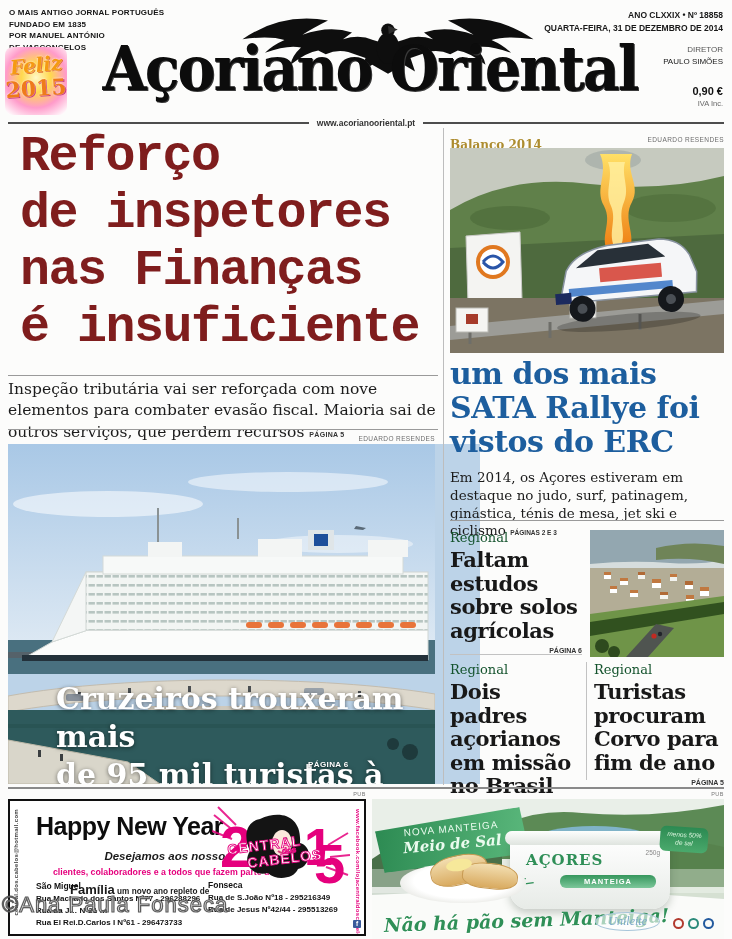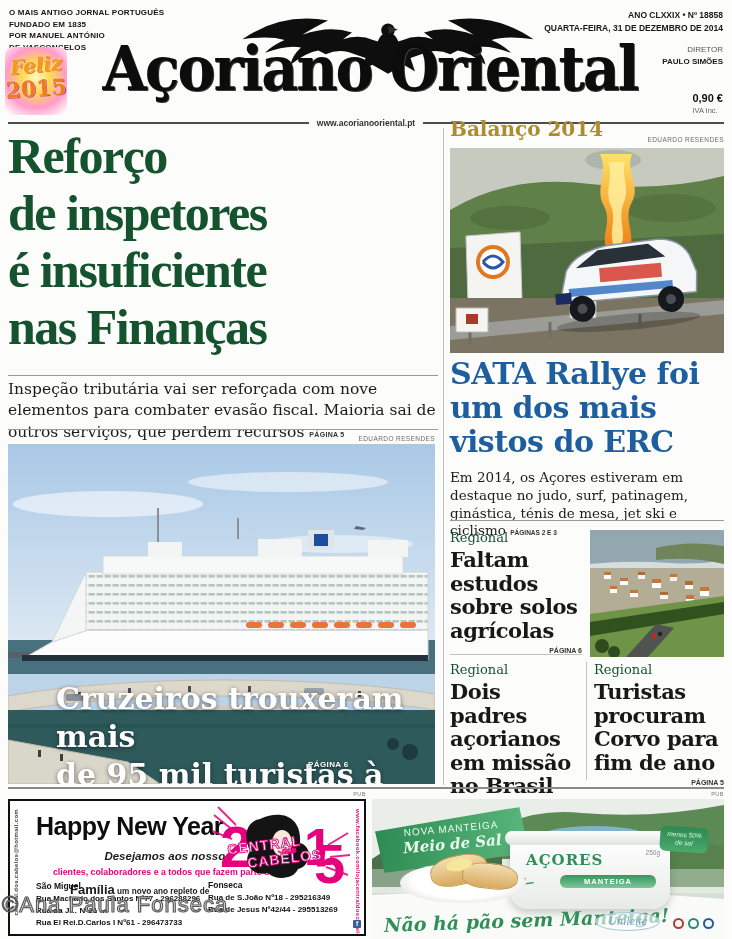--- a/index.html
+++ b/index.html
@@ -3,60 +3,60 @@
 <meta charset="utf-8">
 <style>
   * { margin:0; padding:0; box-sizing:border-box; }
   body { background:#777; font-family:"Liberation Sans", sans-serif; }
   #page { position:relative; width:732px; height:939px; background:#fcfcfb; overflow:hidden; margin:0 auto; }
 
   
   .tagline { position:absolute; left:9px; top:7px; font-size:8px; font-weight:bold; line-height:1.45; color:#151515; letter-spacing:.2px; }
   .issue-block { position:absolute; right:9px; top:9px; text-align:right; font-size:8.5px; font-weight:bold; color:#181818; line-height:1.5; }
   .director-block { position:absolute; right:9px; top:44px; text-align:right; font-size:8px; color:#555; line-height:1.5; }
-  .director-block .dname { font-weight:bold; color:#181818;padding-left:28px; }
-  .price-block { position:absolute; right:9px; top:91px; line-height:1.4; }
+  .director-block .dname { font-weight:normal; color:#181818;padding-left:28px; }
+  .price-block { position:absolute; right:9px; top:84px; text-align:right; line-height:1.4; }
   .price-block .price { font-size:11px; font-weight:bold; color:#111; }
   .price-block .iva { font-size:7.5px; color:#666; }
   .eagle { position:absolute; left:238px; top:-2px; width:300px; height:84px; }
   .paper-title { position:absolute; left:80px; top:34px; width:580px; text-align:center;
     font-family:"DejaVu Serif", serif; font-weight:bold; font-size:57px; letter-spacing:-2px;
     color:#0c0c0c; transform:scaleY(1.08); text-shadow:1px 1px 0 #3a3a3a; }
   .badge { position:absolute; left:5px; top:47px; width:62px; height:68px; border-radius:8px;
     background:radial-gradient(circle at 50% 45%, #fff8c6 0%, #ffd84e 30%, #ff9bca 62%, #ffffff 95%); 
     text-align:center; overflow:hidden; }
   .badge .b1 { font-family:"DejaVu Serif", serif; font-weight:bold; font-style:italic; font-size:20px;
     color:#f59a12; text-shadow:0 0 2px #fff, 1px 1px 0 #d9570f; margin-top:6px; transform:rotate(-6deg); }
   .badge .b2 { font-family:"DejaVu Serif", serif; font-weight:bold; font-size:22px; color:#ef7b1a;
     text-shadow:0 0 2px #fff, 1px 1px 0 #c2206a; transform:rotate(-4deg); margin-top:-2px; }
   .site-rule { position:absolute; left:8px; right:8px; top:118px; display:flex; align-items:center; gap:8px; }
   .site-rule .seg { flex:1; height:2px; background:#4d4d4d; }
   .site-rule .url { font-size:8.5px; font-weight:bold; color:#333; }
 
   
-  .lead-headline { position:absolute; left:8px; top:128px; width:432px;
-    font-family:Liberation Serif, serif; font-weight:bold; font-size:50px; line-height:57px;
-    letter-spacing:-1.5px; color:#14532d; }
+  .lead-headline { position:absolute; left:20px; top:128px; width:432px;
+    font-family:Liberation Mono, monospace; font-weight:bold; font-size:50px; line-height:57px;
+    letter-spacing:-1.5px; color:#7f1d1d; }
   .lead-stand { position:absolute; left:8px; top:379px; width:430px;
     font-family:"DejaVu Serif", serif; font-size:15.5px; line-height:1.38; color:#1c1c1c; }
   .pref { font-family:"Liberation Sans", sans-serif; font-size:7px; font-weight:bold; color:#333; letter-spacing:.3px; }
   .rule-h { position:absolute; background:#9a9a9a; height:1px; }
   .credit { position:absolute; font-size:6.5px; color:#6d6d6d; letter-spacing:.4px; }
 
-  .cruise-wrap { position:absolute; left:8px; top:444px; width:427px; height:340px; overflow:hidden; background:#bcd3e8; }
+  .cruise-wrap { position:absolute; left:8px; top:444px; width:472px; height:340px; overflow:hidden; background:#bcd3e8; }
   .cruise-caption { position:absolute; left:48px; top:236px; font-family:"DejaVu Serif", serif;
     font-weight:bold; font-size:30px; line-height:38px; color:#fff; text-shadow:0 1px 4px rgba(0,0,0,.55); }
   .cruise-pref { position:absolute; left:300px; top:316px; font-size:8px; font-weight:bold; color:#fff;
     text-shadow:0 1px 2px rgba(0,0,0,.6); letter-spacing:.4px; }
 
   .vrule { position:absolute; left:443px; top:128px; width:1px; height:657px; background:#bdbdbd; }
 
   
   .kicker { font-family:"DejaVu Serif", serif; font-weight:bold; color:#ad8c2f; }
-  .balanco-kicker { position:absolute; left:450px; top:117px; font-size:20px; }
+  .balanco-kicker { position:absolute; left:450px; top:138px; font-size:12px; }
   .rally-wrap { position:absolute; left:450px; top:148px; width:274px; height:205px; overflow:hidden; }
   .sata-headline { position:absolute; left:450px; top:357px; width:276px;
     font-family:"DejaVu Serif", serif; font-weight:bold; font-size:30px; line-height:34px;
     letter-spacing:-.5px; color:#1d5e9e; }
   .sata-stand { position:absolute; left:450px; top:469px; width:276px;
     font-family:"DejaVu Serif", serif; font-size:13.5px; line-height:1.32; color:#1c1c1c; }
   .pref-s { font-family:"Liberation Sans", sans-serif; font-size:6.5px; font-weight:bold; color:#333; }
 
   .reg-kicker { font-family:"DejaVu Serif", serif; font-weight:normal; color:#14532d; font-size:13px; }
   .reg-headline { font-family:"DejaVu Serif", serif; font-weight:bold; font-size:21px; line-height:23.5px;
@@ -169,22 +169,22 @@
 
   <div class="site-rule">
     <div class="seg"></div>
     <div class="url">www.acorianooriental.pt</div>
     <div class="seg"></div>
   </div>
 
   <div class="lead-headline">
     <div>Reforço</div>
     <div>de inspetores</div>
+    <div>nas Finanças</div>
     <div>é insuficiente</div>
-    <div>nas Finanças</div>
   </div>
 
   <div class="rule-h" style="left:8px; top:375px; width:430px;"></div>
   <div class="lead-stand">
     <span>Inspeção tributária vai ser reforçada com nove elementos para combater evasão fiscal. Maioria sai de outros serviços, que perdem recursos</span>
     <span class="pref">PÁGINA 5</span>
   </div>
   <div class="rule-h" style="left:8px; top:429px; width:430px;"></div>
 
   <div class="credit" style="left:330px; top:435px; width:105px; text-align:right;">EDUARDO RESENDES</div>
@@ -300,22 +300,22 @@
         <rect x="104" y="140" width="16" height="11" fill="#1c2a5e"></rect>
         <circle cx="130" cy="157" r="13" fill="#15181c"></circle>
           <circle cx="130" cy="157" r="5" fill="#4a4f55"></circle>
         <circle cx="219" cy="155" r="13" fill="#15181c"></circle>
           <circle cx="219" cy="155" r="5" fill="#4a4f55"></circle>
       </g>
     </svg>
   </div>
 
   <div class="sata-headline">
+    <div>um dos mais</div>
     <div>SATA Rallye foi</div>
-    <div>um dos mais</div>
     <div>vistos do ERC</div>
   </div>
 
   <div class="sata-stand">
     <span>Em 2014, os Açores estiveram em destaque no judo, surf, patinagem, ginástica, ténis de mesa, jet ski e ciclismo</span>
     <span class="pref-s">PÁGINAS 2 E 3</span>
   </div>
 
   <div class="rule-h" style="left:450px; top:520px; width:274px;"></div>
 

